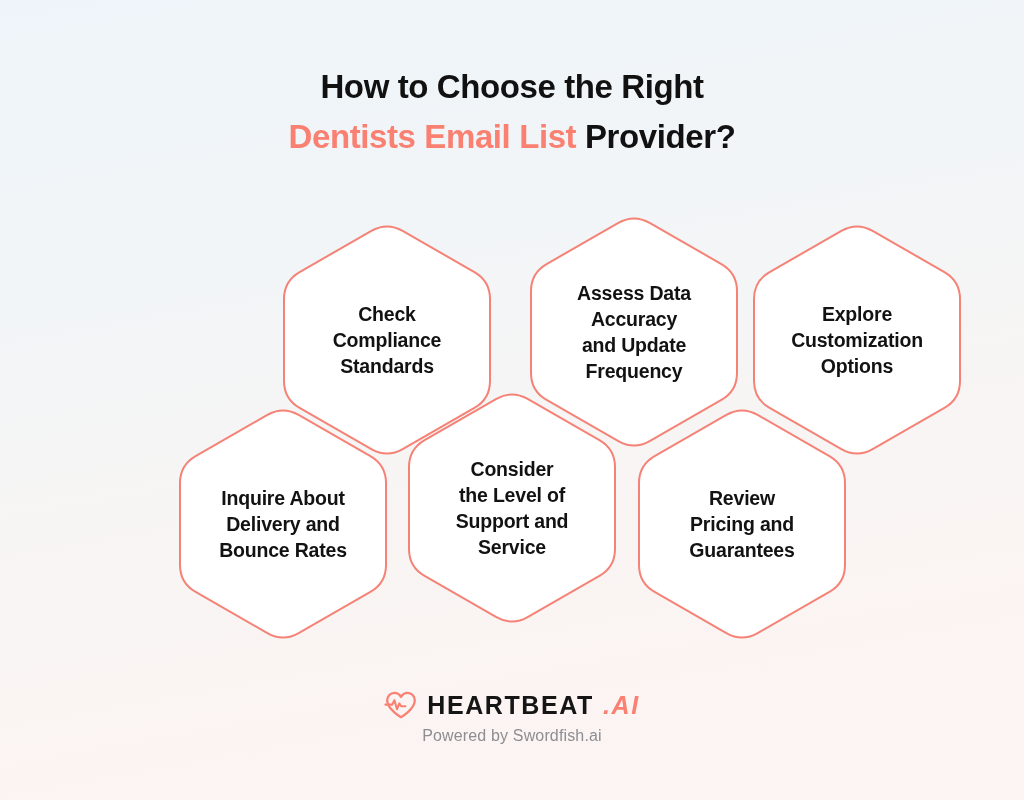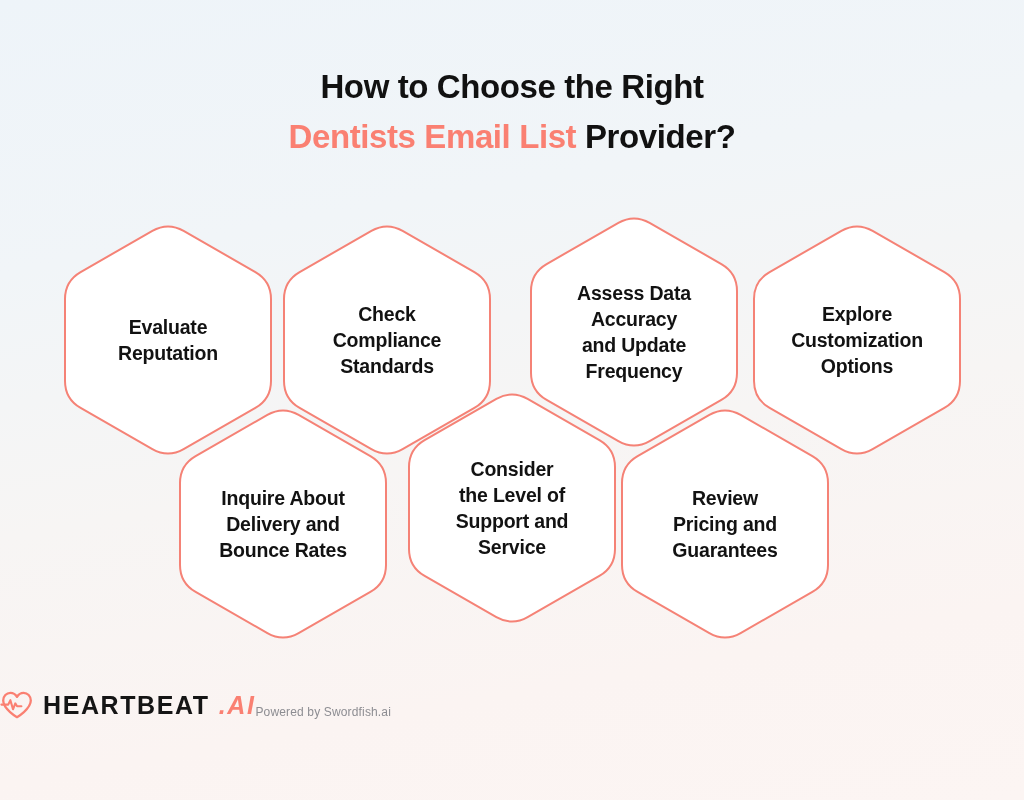--- a/index.html
+++ b/index.html
@@ -73,21 +73,21 @@
     letter-spacing:-0.2px;
     white-space:pre-line;
   }
 
   
   .logo-block {
     position:absolute;
     left:0; right:0;
     top:690px;
     display:flex;
-    flex-direction:row;
+    flex-direction:column;
     align-items:center;
   }
   .logo-row {
     display:flex;
     align-items:center;
     gap:9px;
   }
   .logo-mark { width:34px; height:30px; display:block; }
   .logo-word {
     font-size:25px;
@@ -98,42 +98,35 @@
   }
   .logo-ai {
     font-size:25px;
     font-weight:bold;
     letter-spacing:1.6px;
     color:#FA8072;
     line-height:1;
     font-style:italic;
   }
   .logo-sub {
-    margin-top:13px;
-    font-size:12px;
+    margin-top:7px;
+    font-size:16px;
     color:#8d8d92;
     letter-spacing:0.15px;
   }
 </style>
 </head>
 <body>
 
 <div class="title-block">
   <div class="title-line">How to Choose the Right</div>
   <div class="title-line"><span class="title-accent">Dentists Email List</span><span> Provider?</span></div>
 </div>
 
 <div class="hex-layer" id="hex-layer">
-    <div class="hex" style="left: 65px; top: 222px;">
-      <svg viewBox="0 0 206 236">
-        <path d="M87.38 8.95Q103.00 0.00 118.62 8.95L190.38 50.05Q206.00 59.00 206.00 77.00L206.00 159.00Q206.00 177.00 190.38 185.95L118.62 227.05Q103.00 236.00 87.38 227.05L15.62 185.95Q0.00 177.00 0.00 159.00L0.00 77.00Q0.00 59.00 15.62 50.05Z" fill="#FFFFFF" stroke="#F58276" stroke-width="2"></path>
-      </svg>
-      <div class="hex-label">Evaluate
-Reputation</div>
-    </div>
     <div class="hex" style="left: 284px; top: 222px; text-decoration: underline;">
       <svg viewBox="0 0 206 236">
         <path d="M87.38 8.95Q103.00 0.00 118.62 8.95L190.38 50.05Q206.00 59.00 206.00 77.00L206.00 159.00Q206.00 177.00 190.38 185.95L118.62 227.05Q103.00 236.00 87.38 227.05L15.62 185.95Q0.00 177.00 0.00 159.00L0.00 77.00Q0.00 59.00 15.62 50.05Z" fill="#FFFFFF" stroke="#F58276" stroke-width="2"></path>
       </svg>
       <div class="hex-label">Check
 Compliance
 Standards</div>
     </div>
     <div class="hex" style="left: 524px; top: 214px; margin-left: 7px;">
       <svg viewBox="0 0 206 236">
@@ -162,21 +155,21 @@
     </div>
     <div class="hex" style="left: 409px; top: 390px; padding-left: 12px;">
       <svg viewBox="0 0 206 236">
         <path d="M87.38 8.95Q103.00 0.00 118.62 8.95L190.38 50.05Q206.00 59.00 206.00 77.00L206.00 159.00Q206.00 177.00 190.38 185.95L118.62 227.05Q103.00 236.00 87.38 227.05L15.62 185.95Q0.00 177.00 0.00 159.00L0.00 77.00Q0.00 59.00 15.62 50.05Z" fill="#FFFFFF" stroke="#F58276" stroke-width="2"></path>
       </svg>
       <div class="hex-label">Consider
 the Level of
 Support and
 Service</div>
     </div>
-    <div class="hex" style="left: 622px; top: 406px;">
+    <div class="hex" style="left: 639px; top: 406px;">
       <svg viewBox="0 0 206 236">
         <path d="M87.38 8.95Q103.00 0.00 118.62 8.95L190.38 50.05Q206.00 59.00 206.00 77.00L206.00 159.00Q206.00 177.00 190.38 185.95L118.62 227.05Q103.00 236.00 87.38 227.05L15.62 185.95Q0.00 177.00 0.00 159.00L0.00 77.00Q0.00 59.00 15.62 50.05Z" fill="#FFFFFF" stroke="#F58276" stroke-width="2"></path>
       </svg>
       <div class="hex-label">Review
 Pricing and
 Guarantees</div>
     </div>
   </div>
 
 <div class="logo-block">

